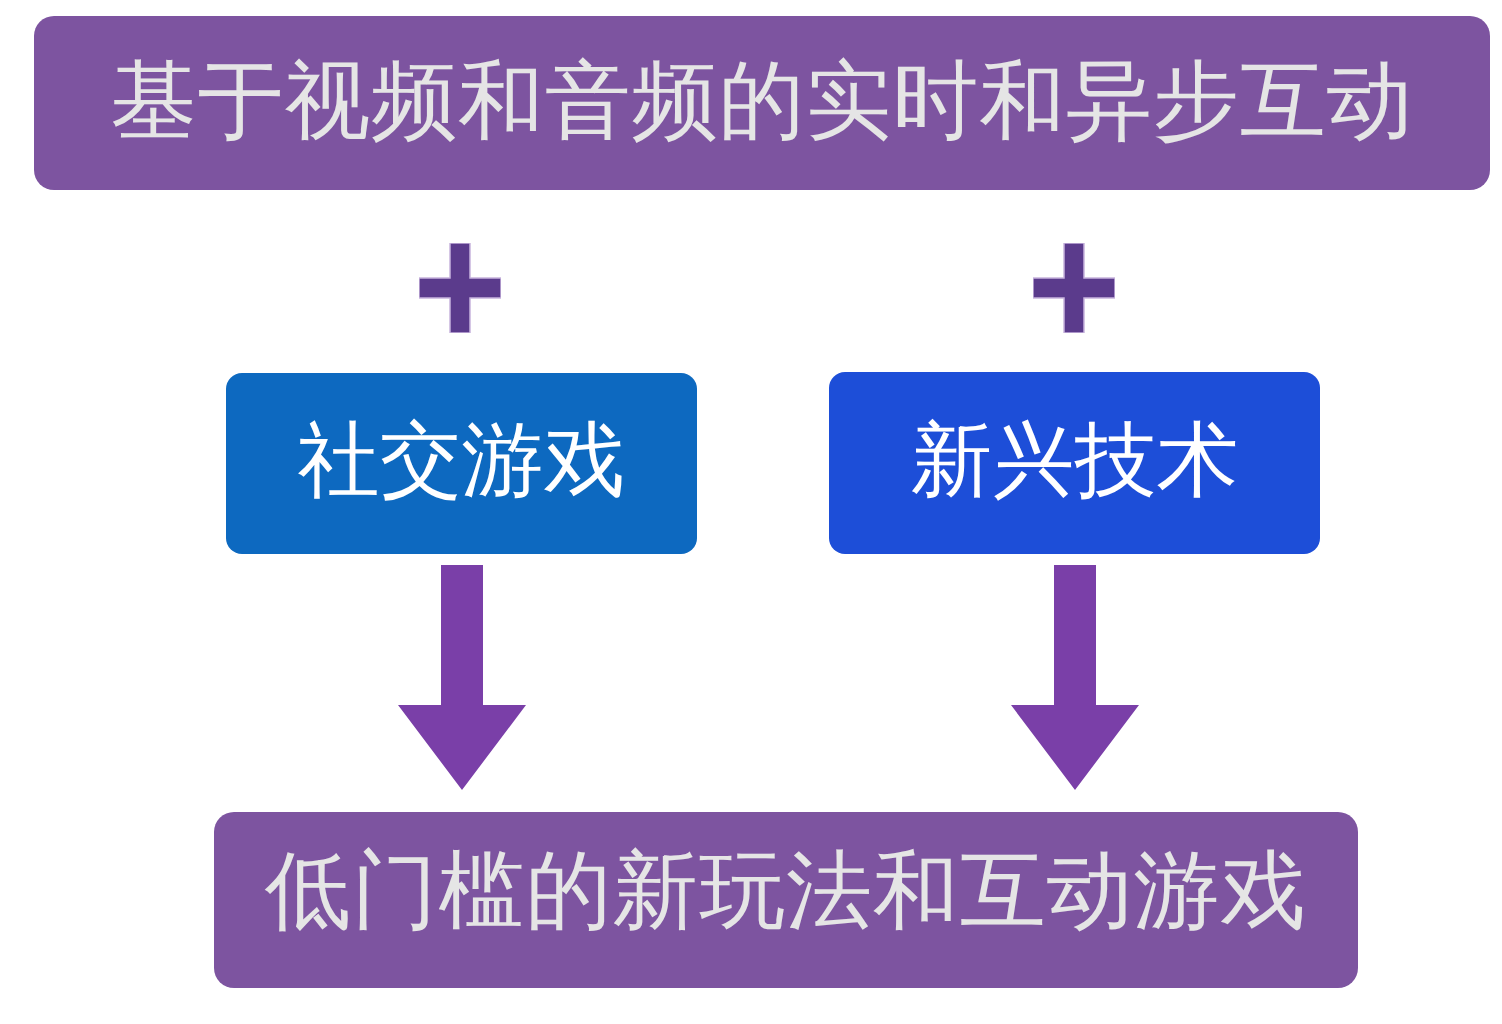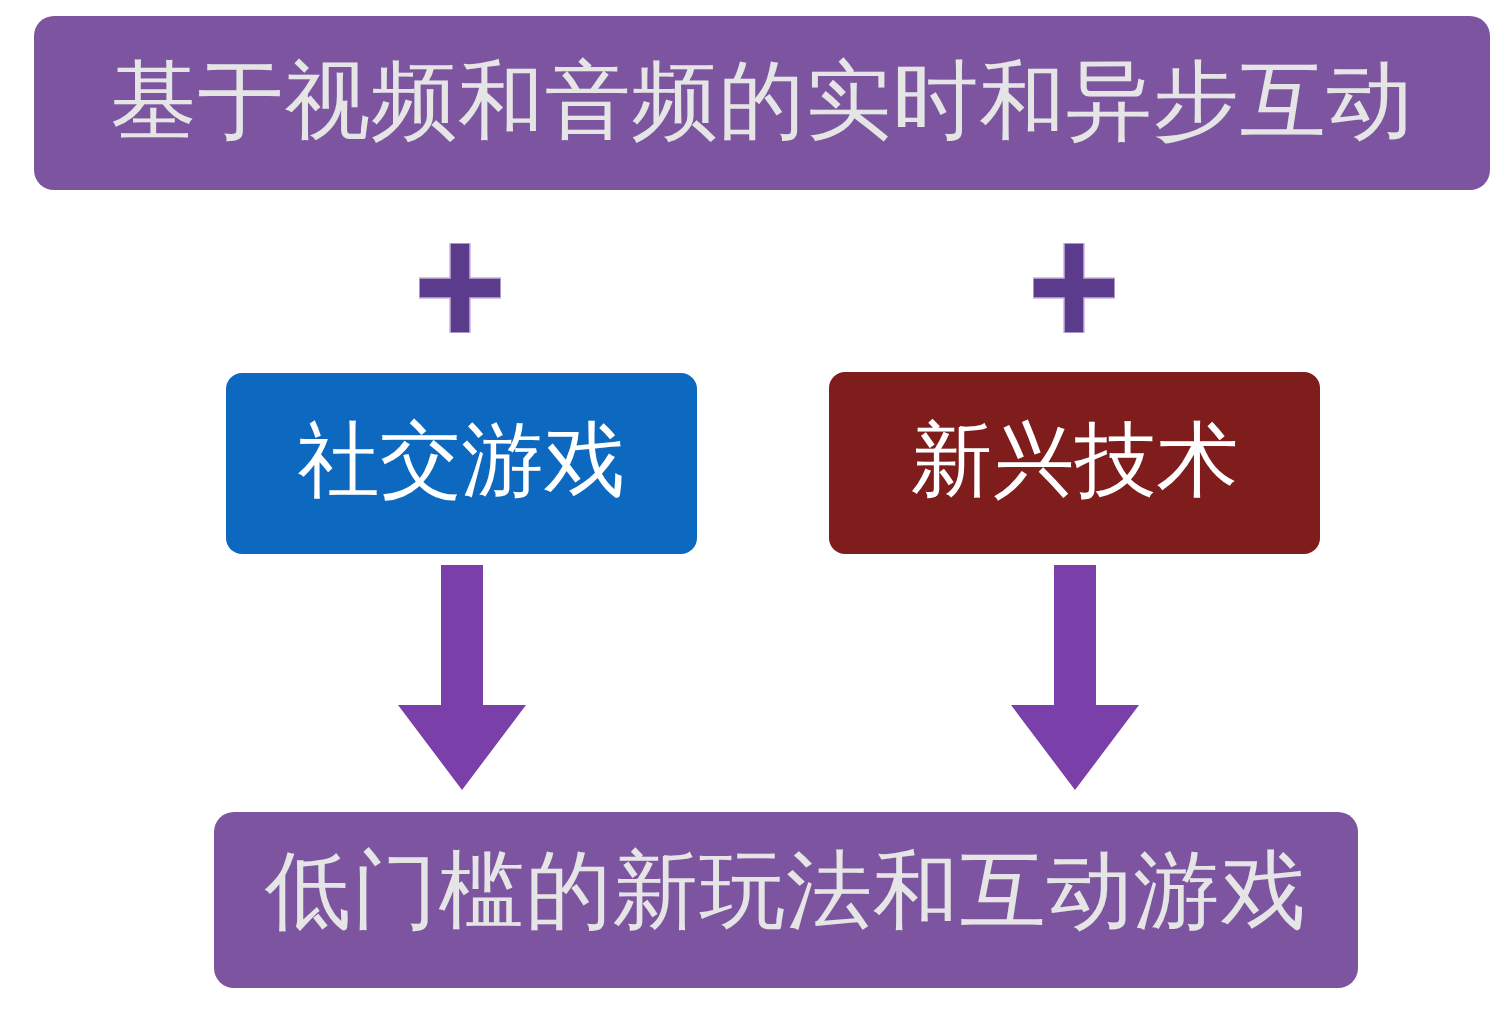--- a/index.html
+++ b/index.html
@@ -115,21 +115,21 @@
   <div id="plus-right" class="plus">
     <svg viewBox="0 0 82 90" width="82" height="90" aria-hidden="true">
       <path d="M31 0 H51 V35 H82 V55 H51 V90 H31 V55 H0 V35 H31 Z" fill="#5b3b8c" stroke="#c7b4dd" stroke-width="1.5"></path>
     </svg>
   </div>
 
   <div id="pill-social" class="pill" style="background:#0d69c0;">
     <span>社交游戏</span>
   </div>
 
-  <div id="pill-tech" class="pill" style="background:#7f1d1d;">
+  <div id="pill-tech" class="pill" style="background:#1d4ed8;">
     <span>新兴技术</span>
   </div>
 
   <div id="arrow-left" class="arrow">
     <svg viewBox="0 0 128 225" width="128" height="225" aria-hidden="true">
       <path d="M43 0 H85 V140 H128 L64 225 L0 140 H43 Z" fill="#7a3fa8"></path>
     </svg>
   </div>
 
   <div id="arrow-right" class="arrow">

